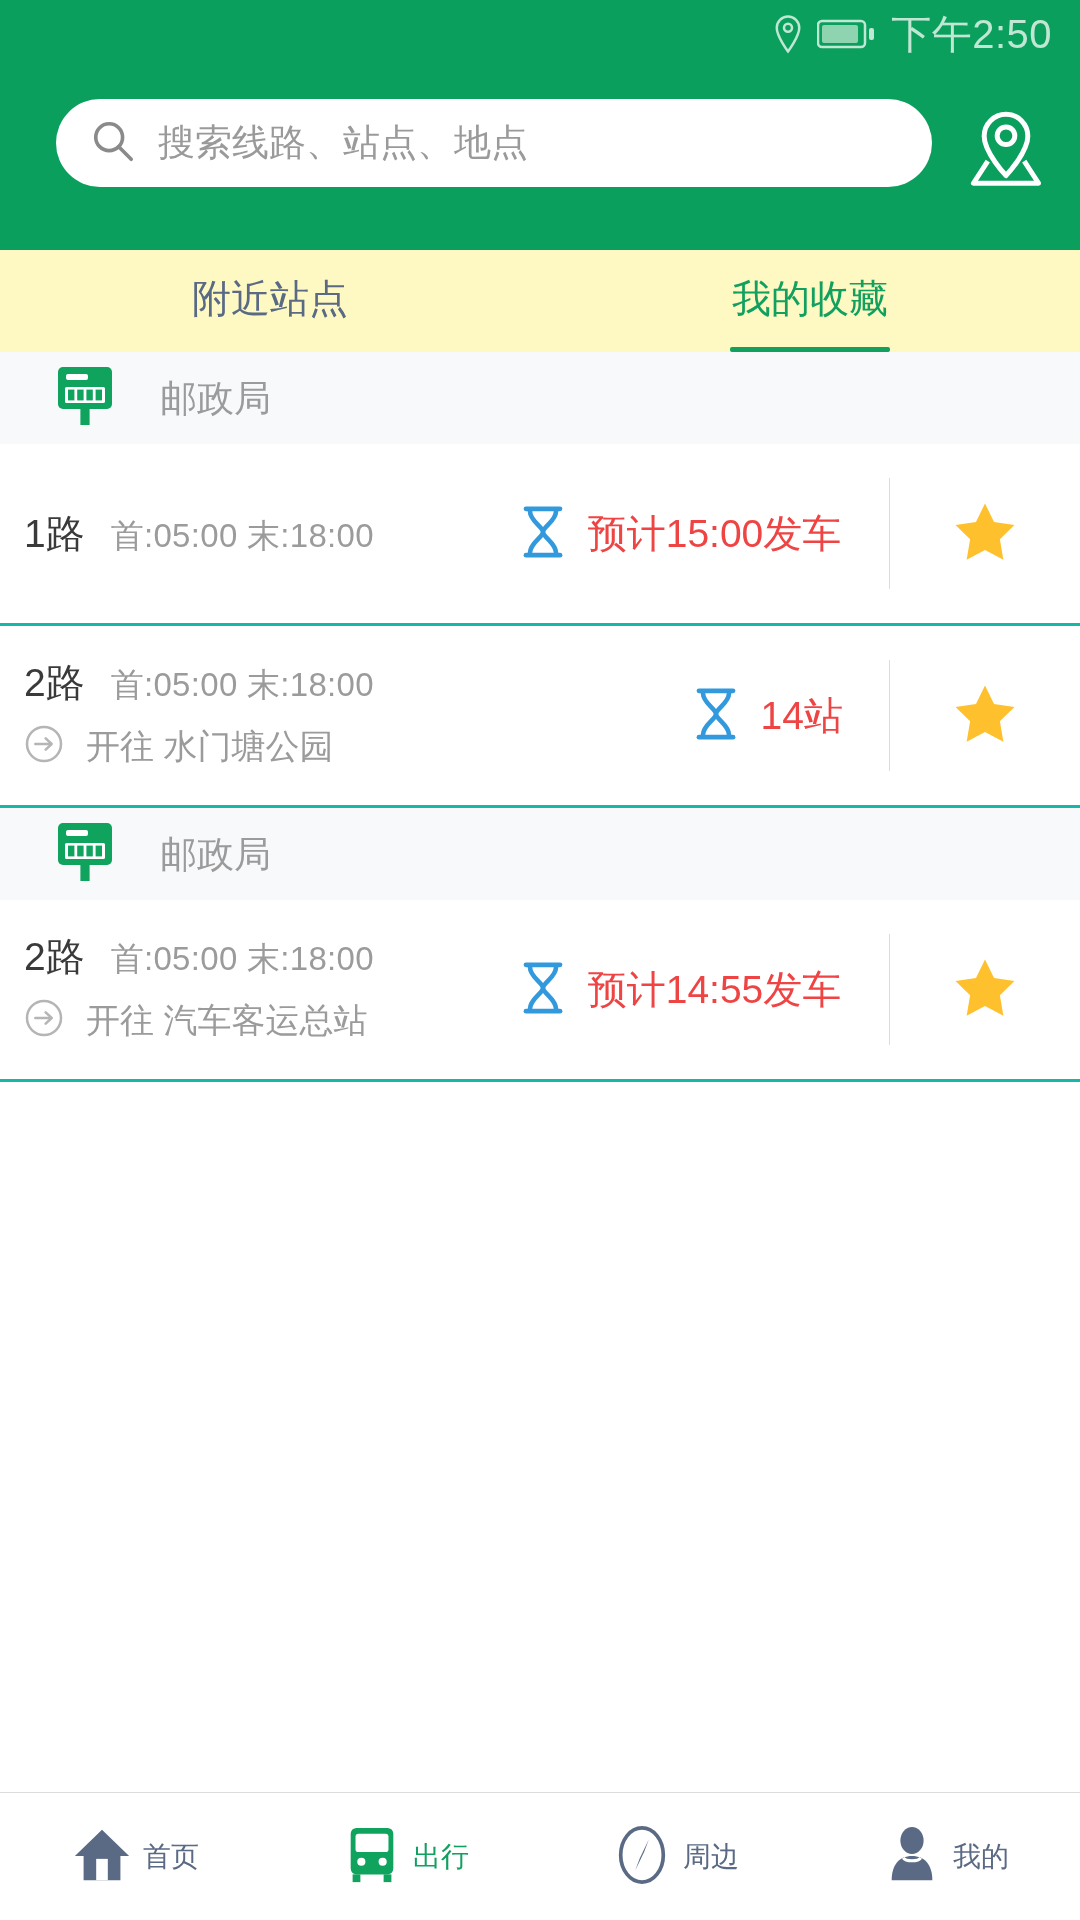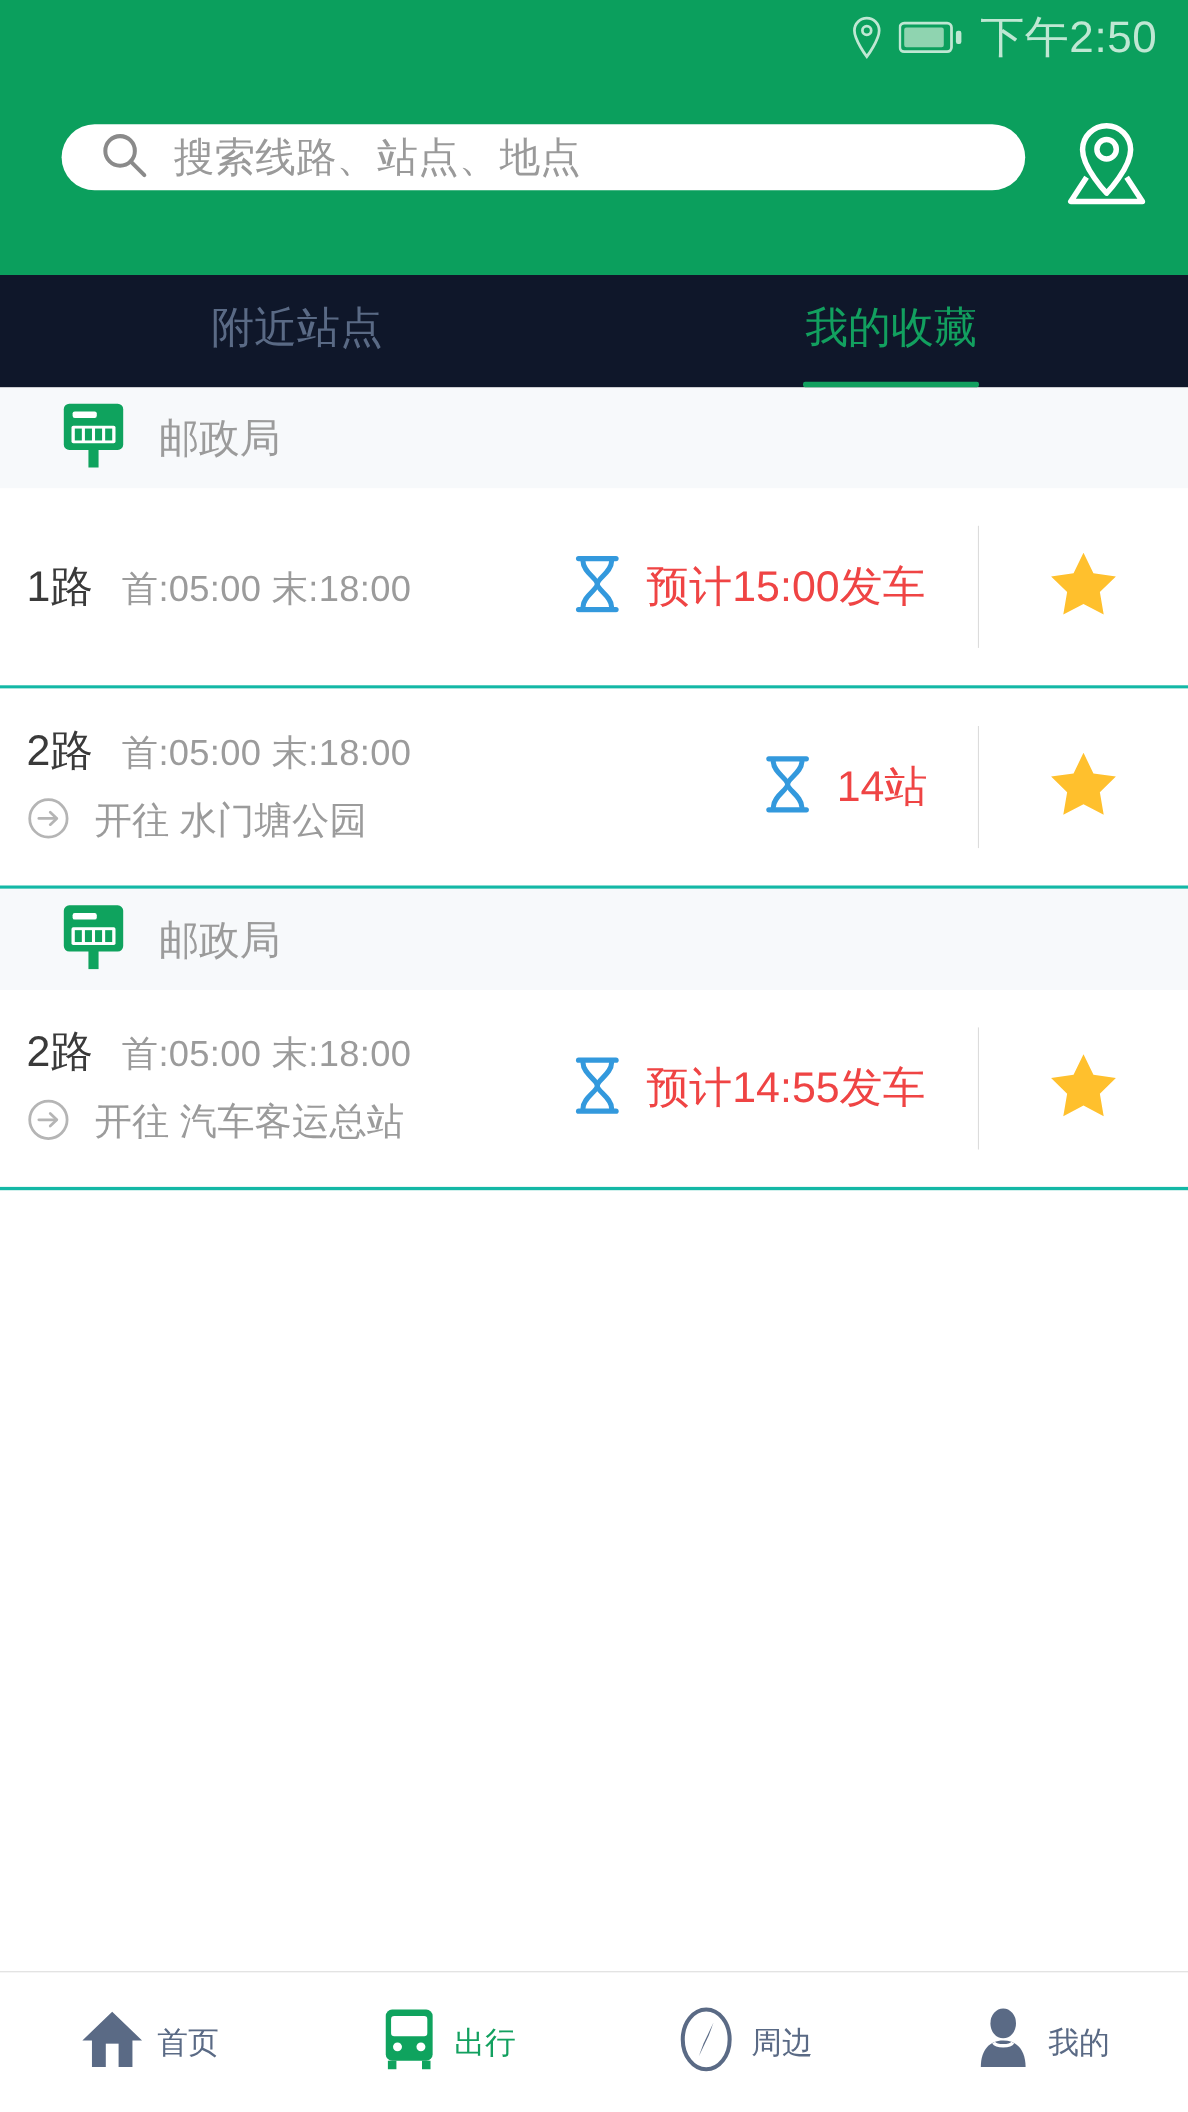--- a/index.html
+++ b/index.html
@@ -47,21 +47,21 @@
 
   .searchrow {
     display: flex;
     align-items: center;
     padding: 0 26px 0 56px;
     gap: 26px;
     height: 150px;
   }
   .searchbox {
     flex: 1 1 auto;
-    height: 60px;
+    height: 88px;
     background: #ffffff;
     border-radius: 44px;
     display: flex;
     align-items: center;
     padding: 0 34px;
     gap: 22px;
   }
   .search-input {
     border: none;
     outline: none;
@@ -80,21 +80,21 @@
     align-items: center;
     justify-content: center;
     flex: 0 0 96px;
   }
 
   
   .tabs {
     height: 102px;
     flex: 0 0 102px;
     display: flex;
-    background: #0f172a;
+    background: #fef9c3;
     position: relative;
   }
   .tab {
     flex: 1 1 50%;
     display: flex;
     align-items: center;
     justify-content: center;
     position: relative;
   }
   .tab-label {
@@ -121,21 +121,21 @@
     background: #ffffff;
     overflow: hidden;
   }
 
   .station-header {
     background: #f7f9fb;
     height: 92px;
     display: flex;
     align-items: center;
     padding-left: 56px;
-    gap: 30px;
+    gap: 46px;
   }
   .station-name {
     font-size: 37px;
     color: #9b9b9b;
     line-height: 1;
   }
 
   .route-row {
     display: flex;
     align-items: center;

